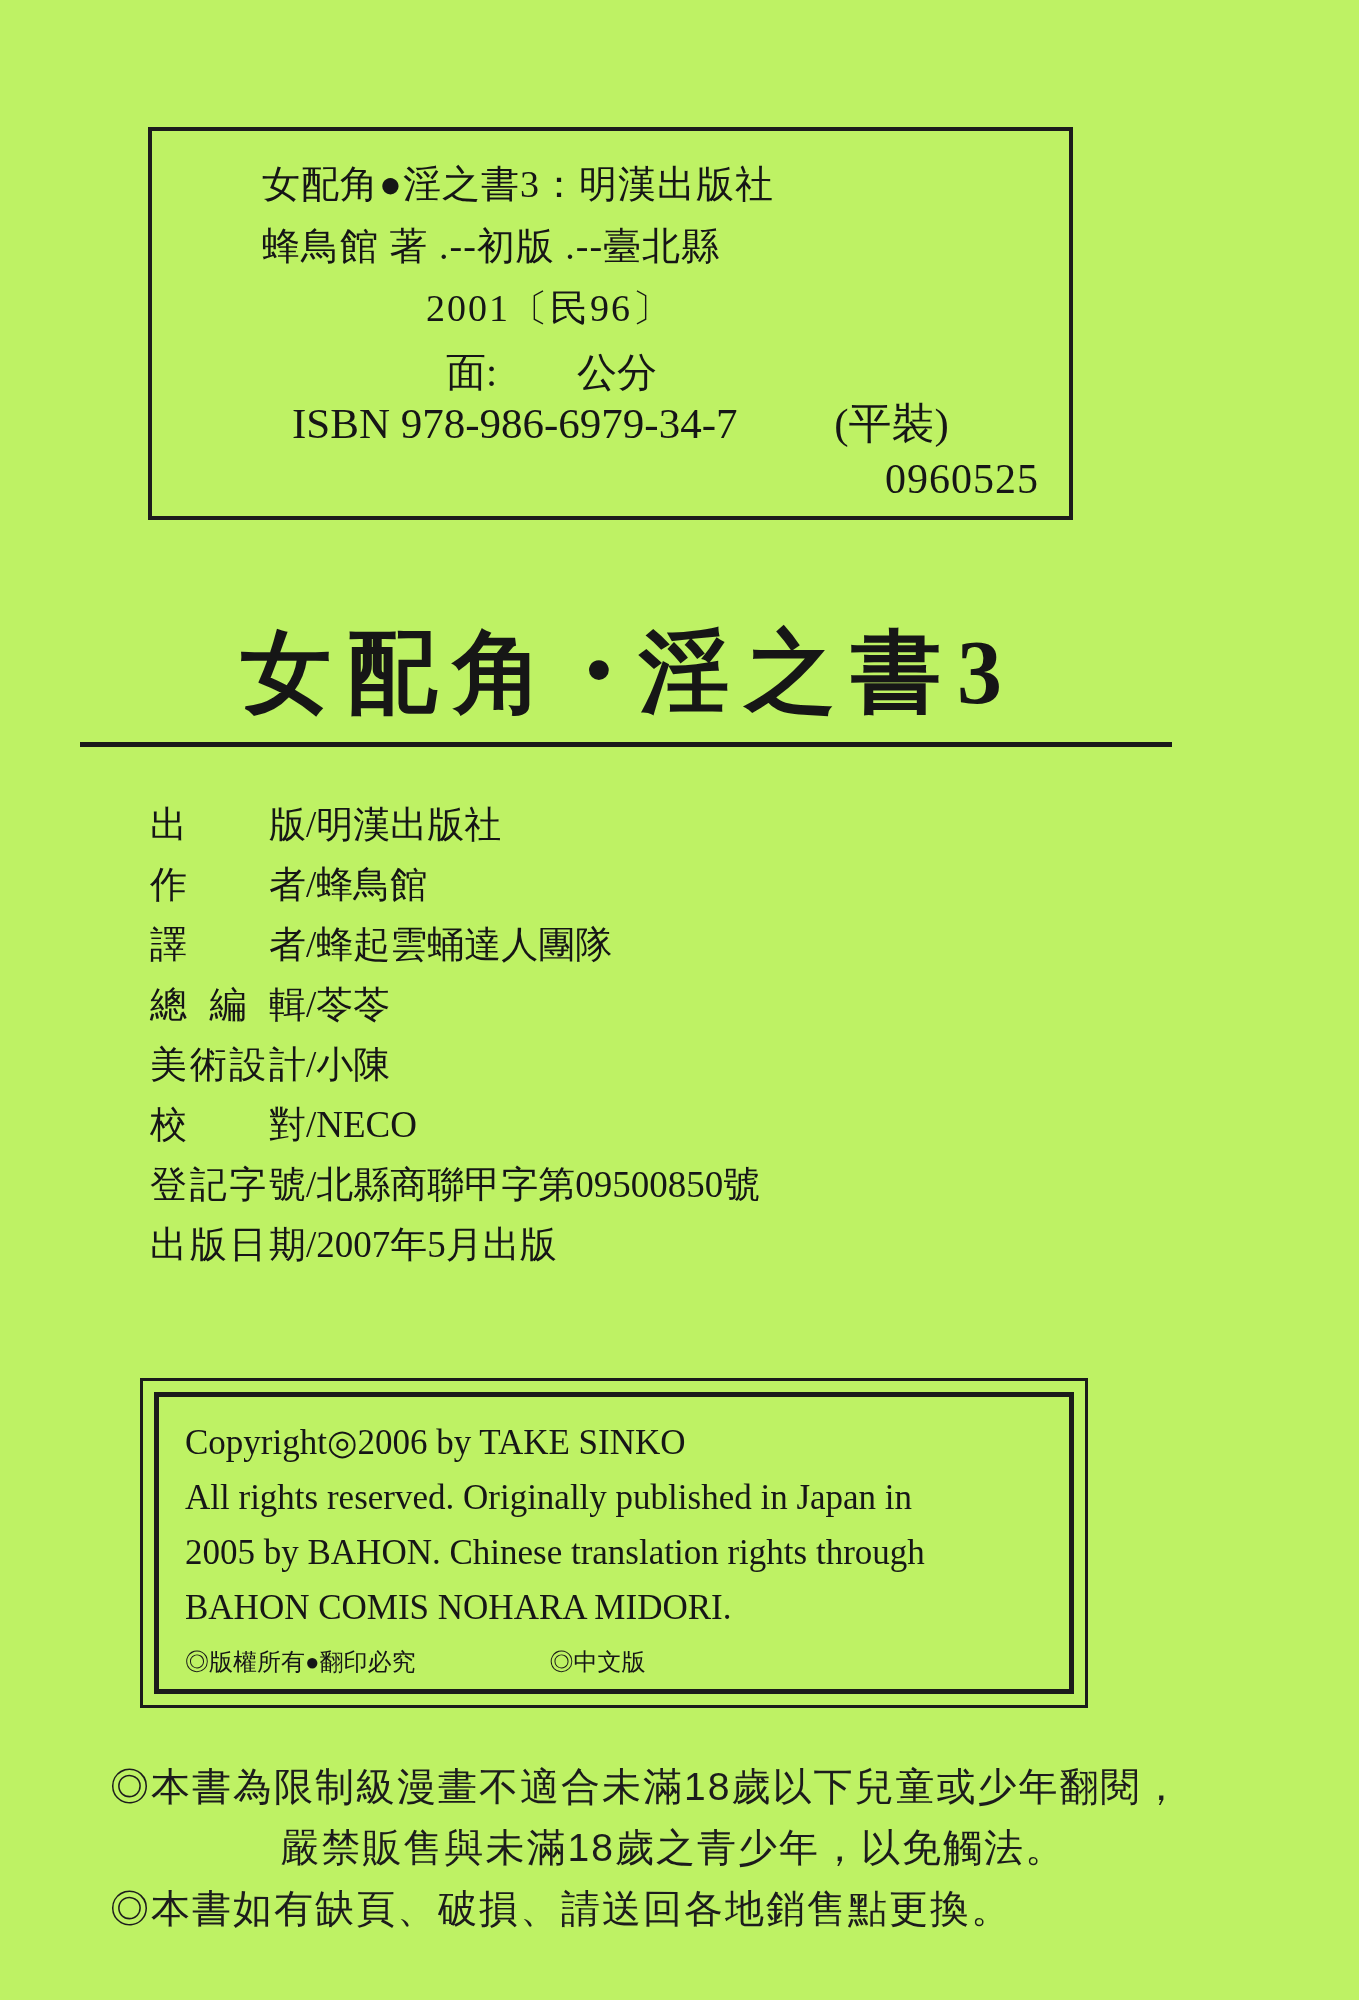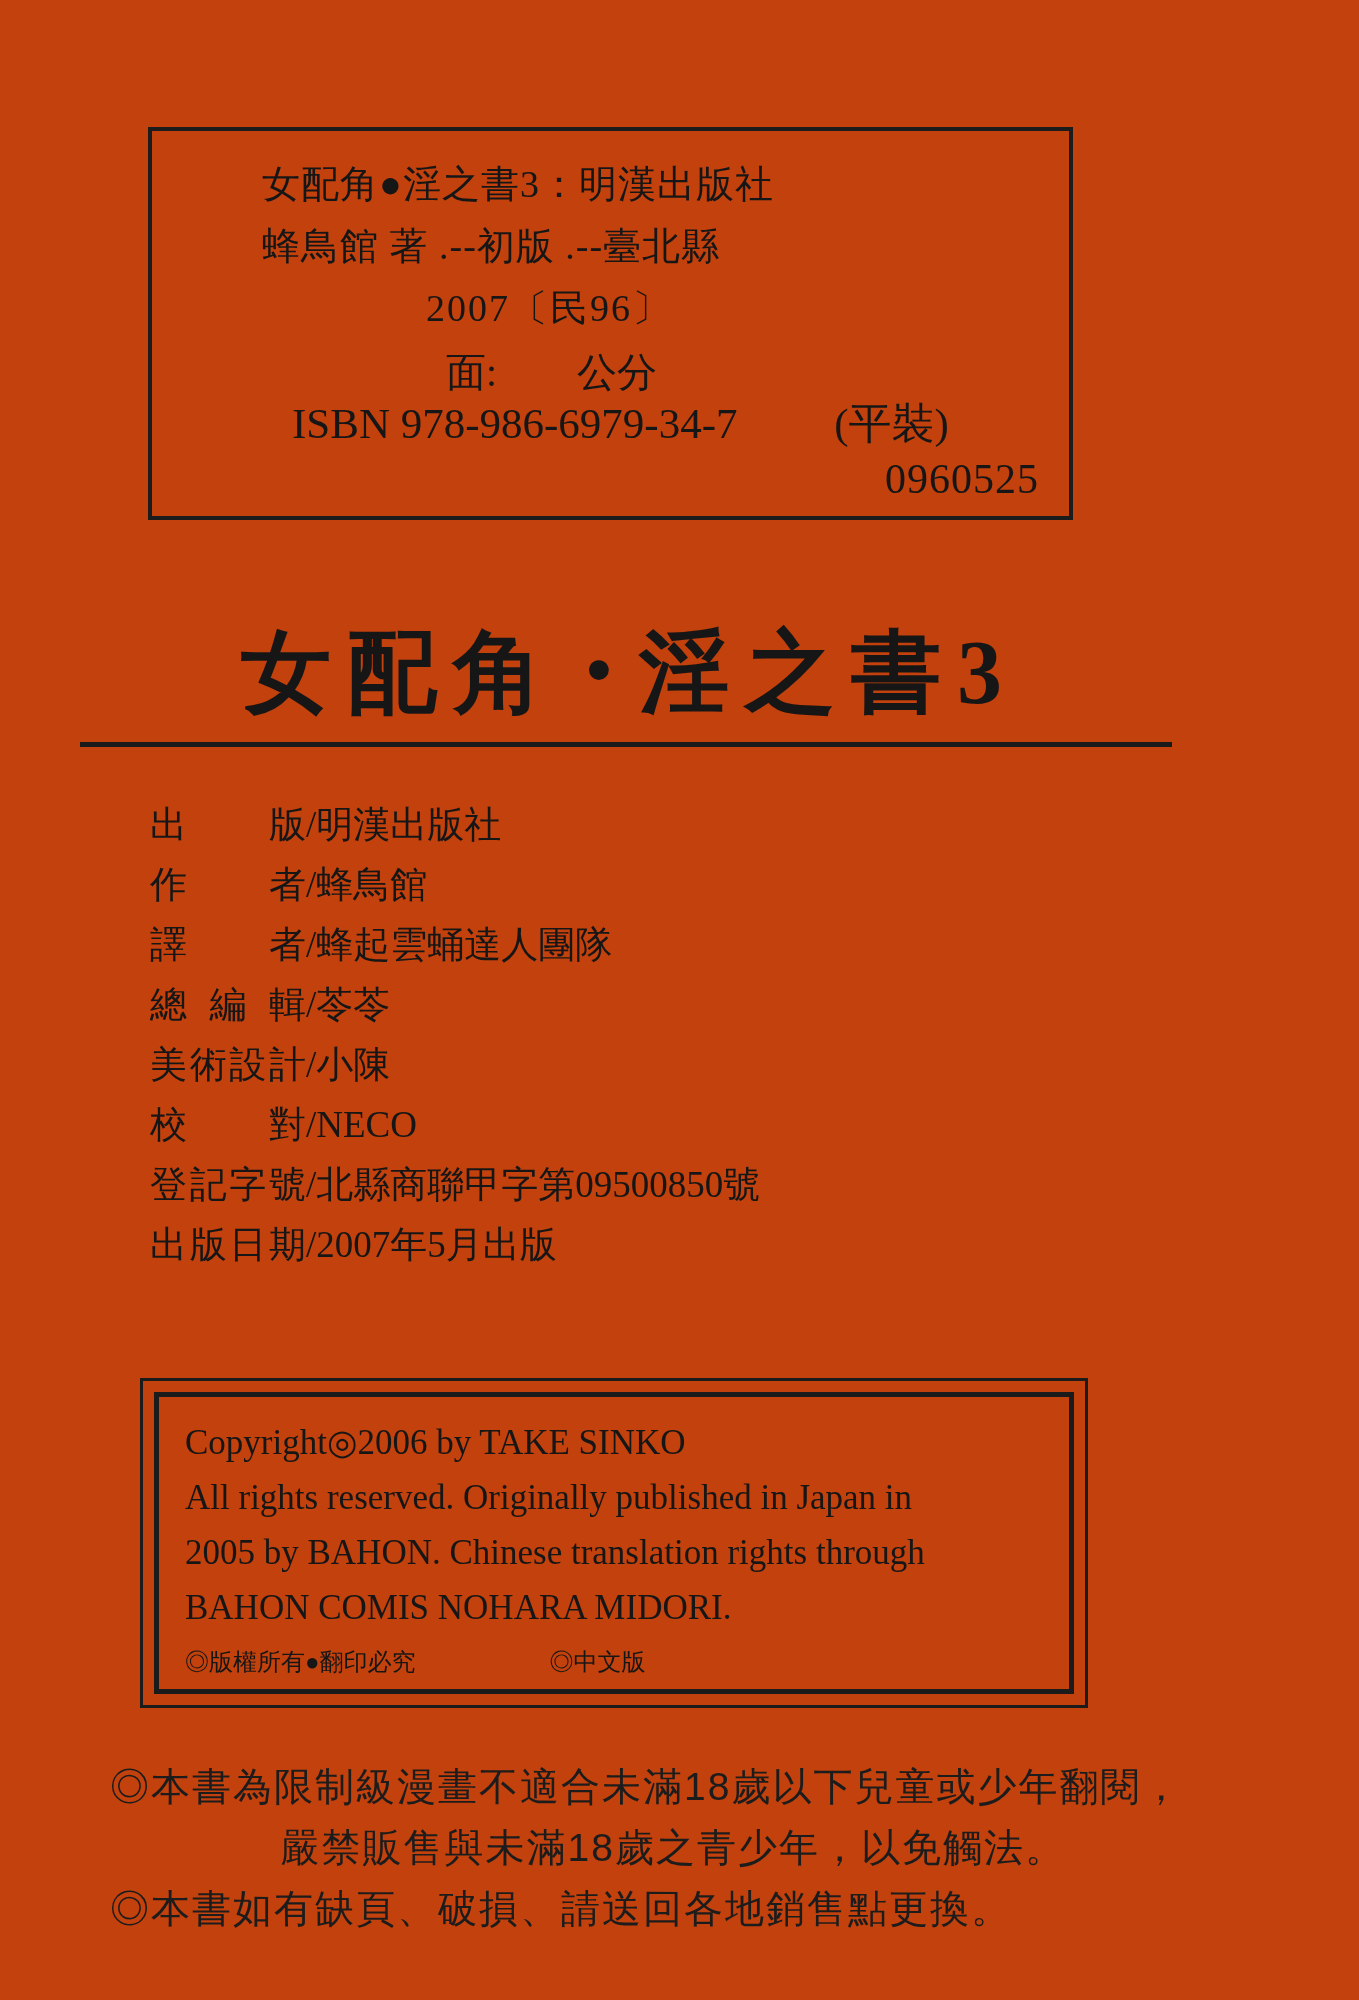--- a/index.html
+++ b/index.html
@@ -1,21 +1,21 @@
 <!DOCTYPE html>
 <html><head>
 <meta charset="utf-8">
 <style>
   * { box-sizing: border-box; }
   html, body { margin: 0; padding: 0; background: #fbfaf7; }
   .page {
     position: relative;
     width: 1359px;
     height: 2000px;
-    background: #c2410c;
+    background: #bef264;
     color: #161616;
     font-family: "Liberation Serif", serif;
     overflow: hidden;
   }
 
   
   .cip-box {
     position: absolute;
     left: 148px; top: 127px;
     width: 925px; height: 393px;
@@ -97,21 +97,21 @@
   .notice-indent { padding-left: 54px; text-align: center; }
 </style>
 </head>
 <body>
 
 <div class="page">
 
   <div class="cip-box">
     <div class="l1">女配角●淫之書3：明漢出版社</div>
     <div class="l2">蜂鳥館 著 .--初版 .--臺北縣</div>
-    <div class="l3">2007〔民96〕</div>
+    <div class="l3">2001〔民96〕</div>
     <div class="l4">面:　　公分</div>
     <div class="cip-isbn-line">
       <span>ISBN 978-986-6979-34-7</span>
       <span class="cip-binding">(平裝)</span>
     </div>
     <div class="cip-serial">0960525</div>
   </div>
 
   <div class="main-title">
     <span>女配角</span><span class="bullet">●</span><span>淫之書3</span>

